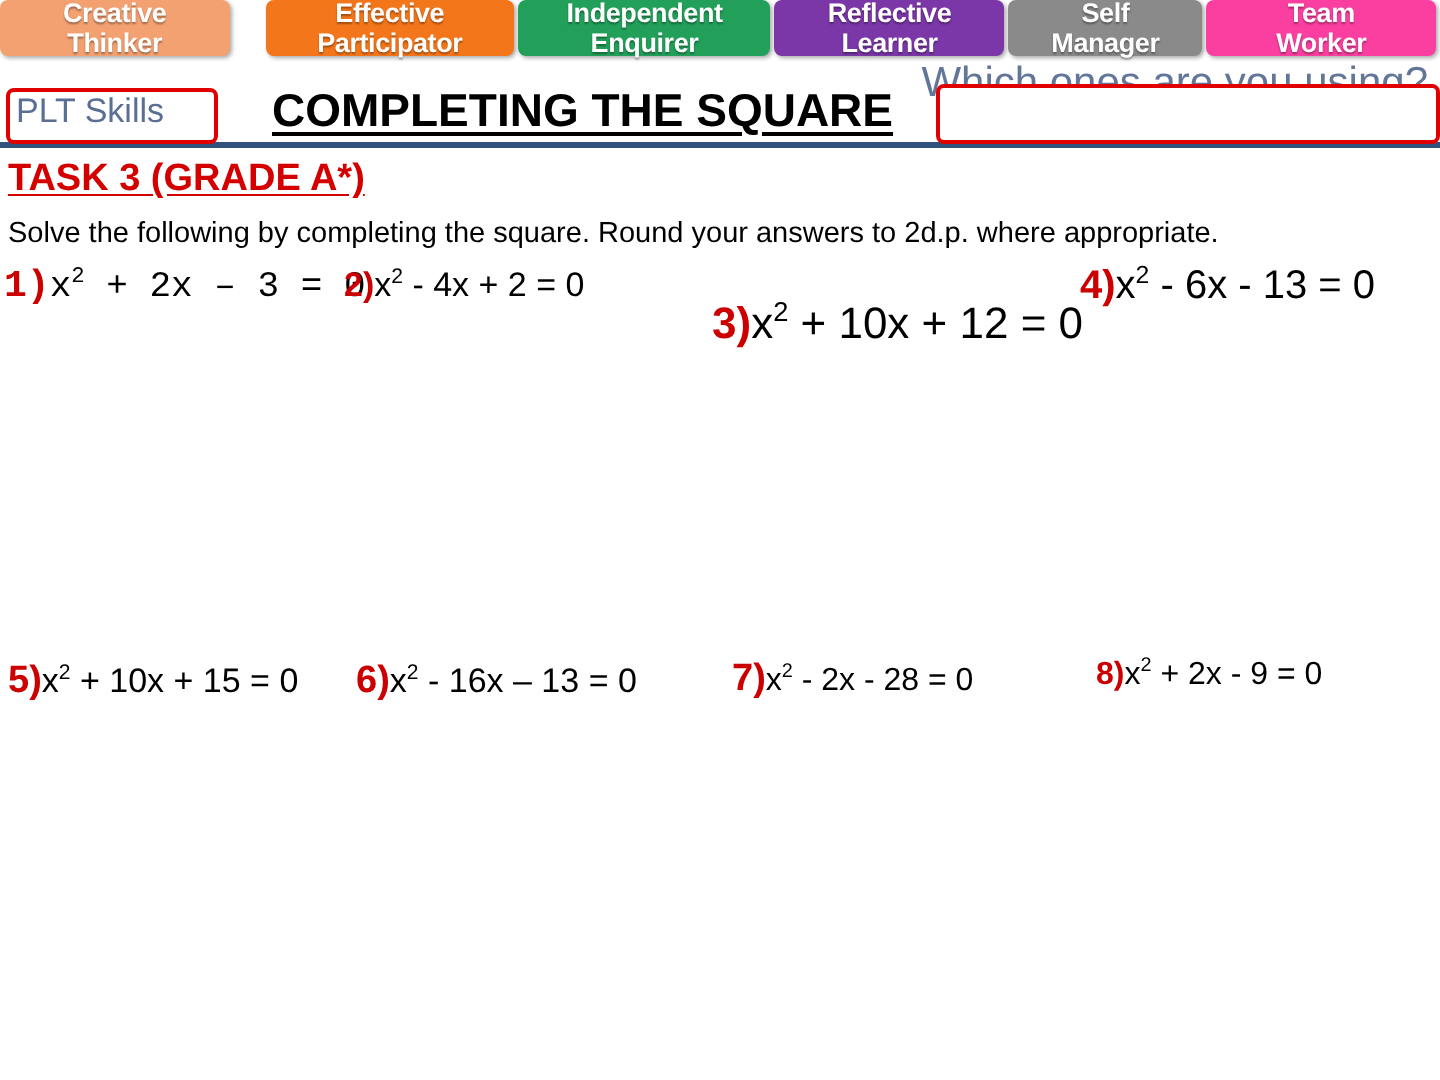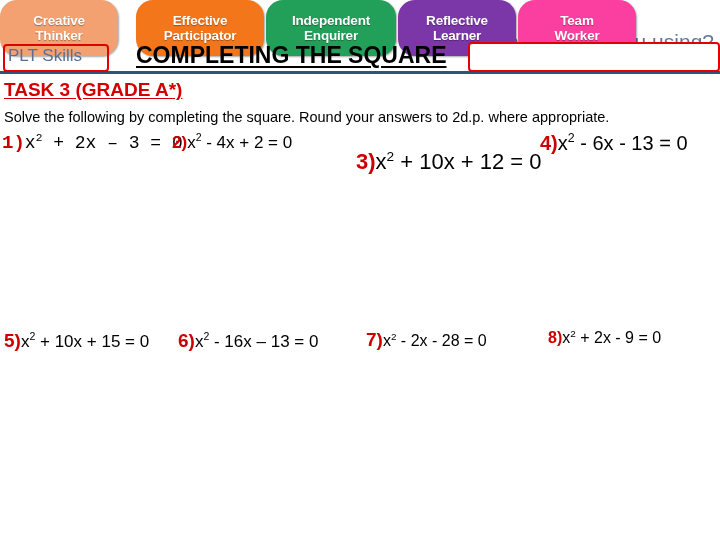--- a/index.html
+++ b/index.html
@@ -20,23 +20,23 @@
     position: absolute;
     left: 0;
     top: 0;
     width: 720px;
     height: 42px;
     display: flex;
     z-index: 5;
   }
   .plt-tab {
     position: relative;
-    height: 56px;
+    height: 28px;
     margin-right: 2px;
-    border-radius: 17px;
+    border-radius: 4px;
     display: flex;
     flex-direction: column;
     align-items: center;
     justify-content: center;
     box-sizing: border-box;
     box-shadow: 1px 1px 2px rgba(0,0,0,0.35);
   }
   .plt-tab .l1, .plt-tab .l2 {
     color: #ffffff;
     font-weight: bold;
@@ -206,20 +206,24 @@
     <span class="l2">Participator</span>
   </div>
   <div class="plt-tab t2">
     <span class="l1">Independent</span>
     <span class="l2">Enquirer</span>
   </div>
   <div class="plt-tab t3">
     <span class="l1">Reflective</span>
     <span class="l2">Learner</span>
   </div>
+  <div class="plt-tab t4">
+    <span class="l1">Self</span>
+    <span class="l2">Manager</span>
+  </div>
   <div class="plt-tab t5">
     <span class="l1">Team</span>
     <span class="l2">Worker</span>
   </div>
 </div>
 
 <div id="which-ones">Which ones are you using?</div>
 
 <div id="plt-skills-box"></div>
 <div id="plt-skills-label">PLT Skills</div>

